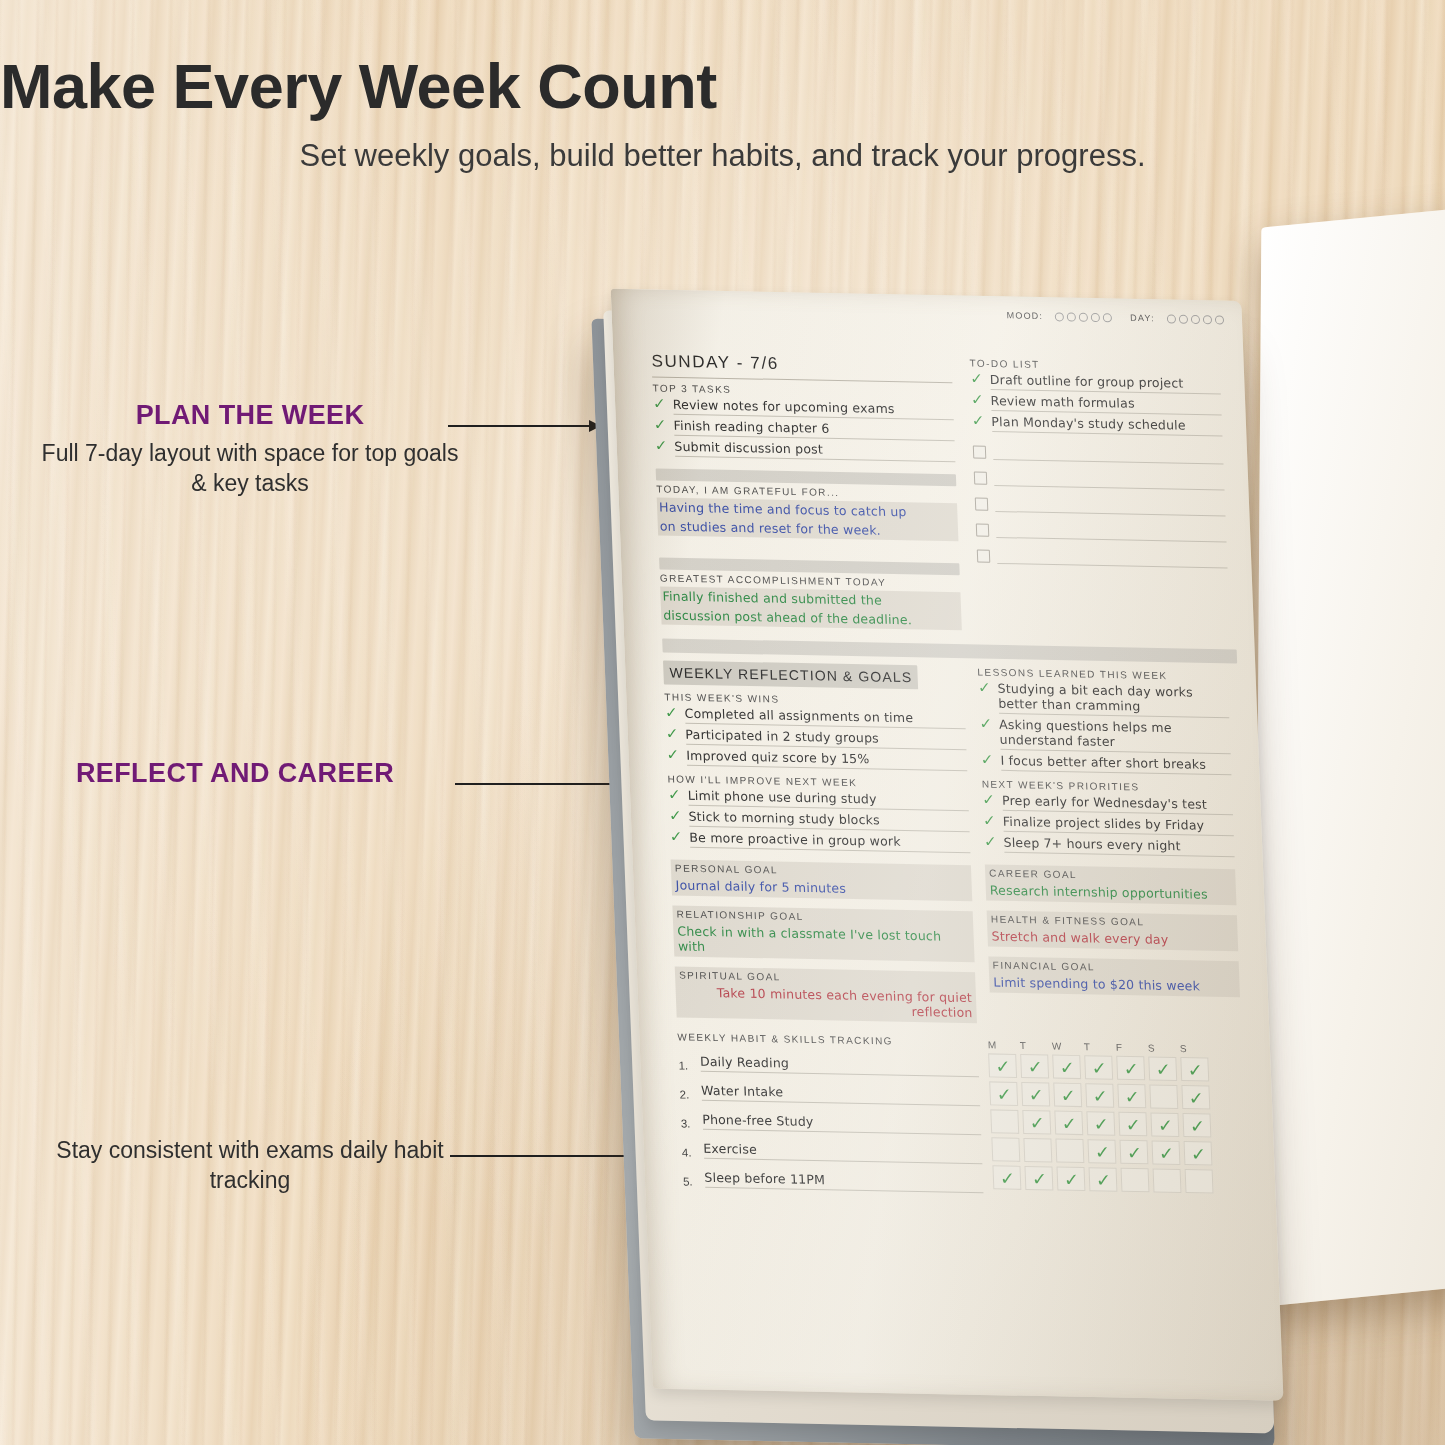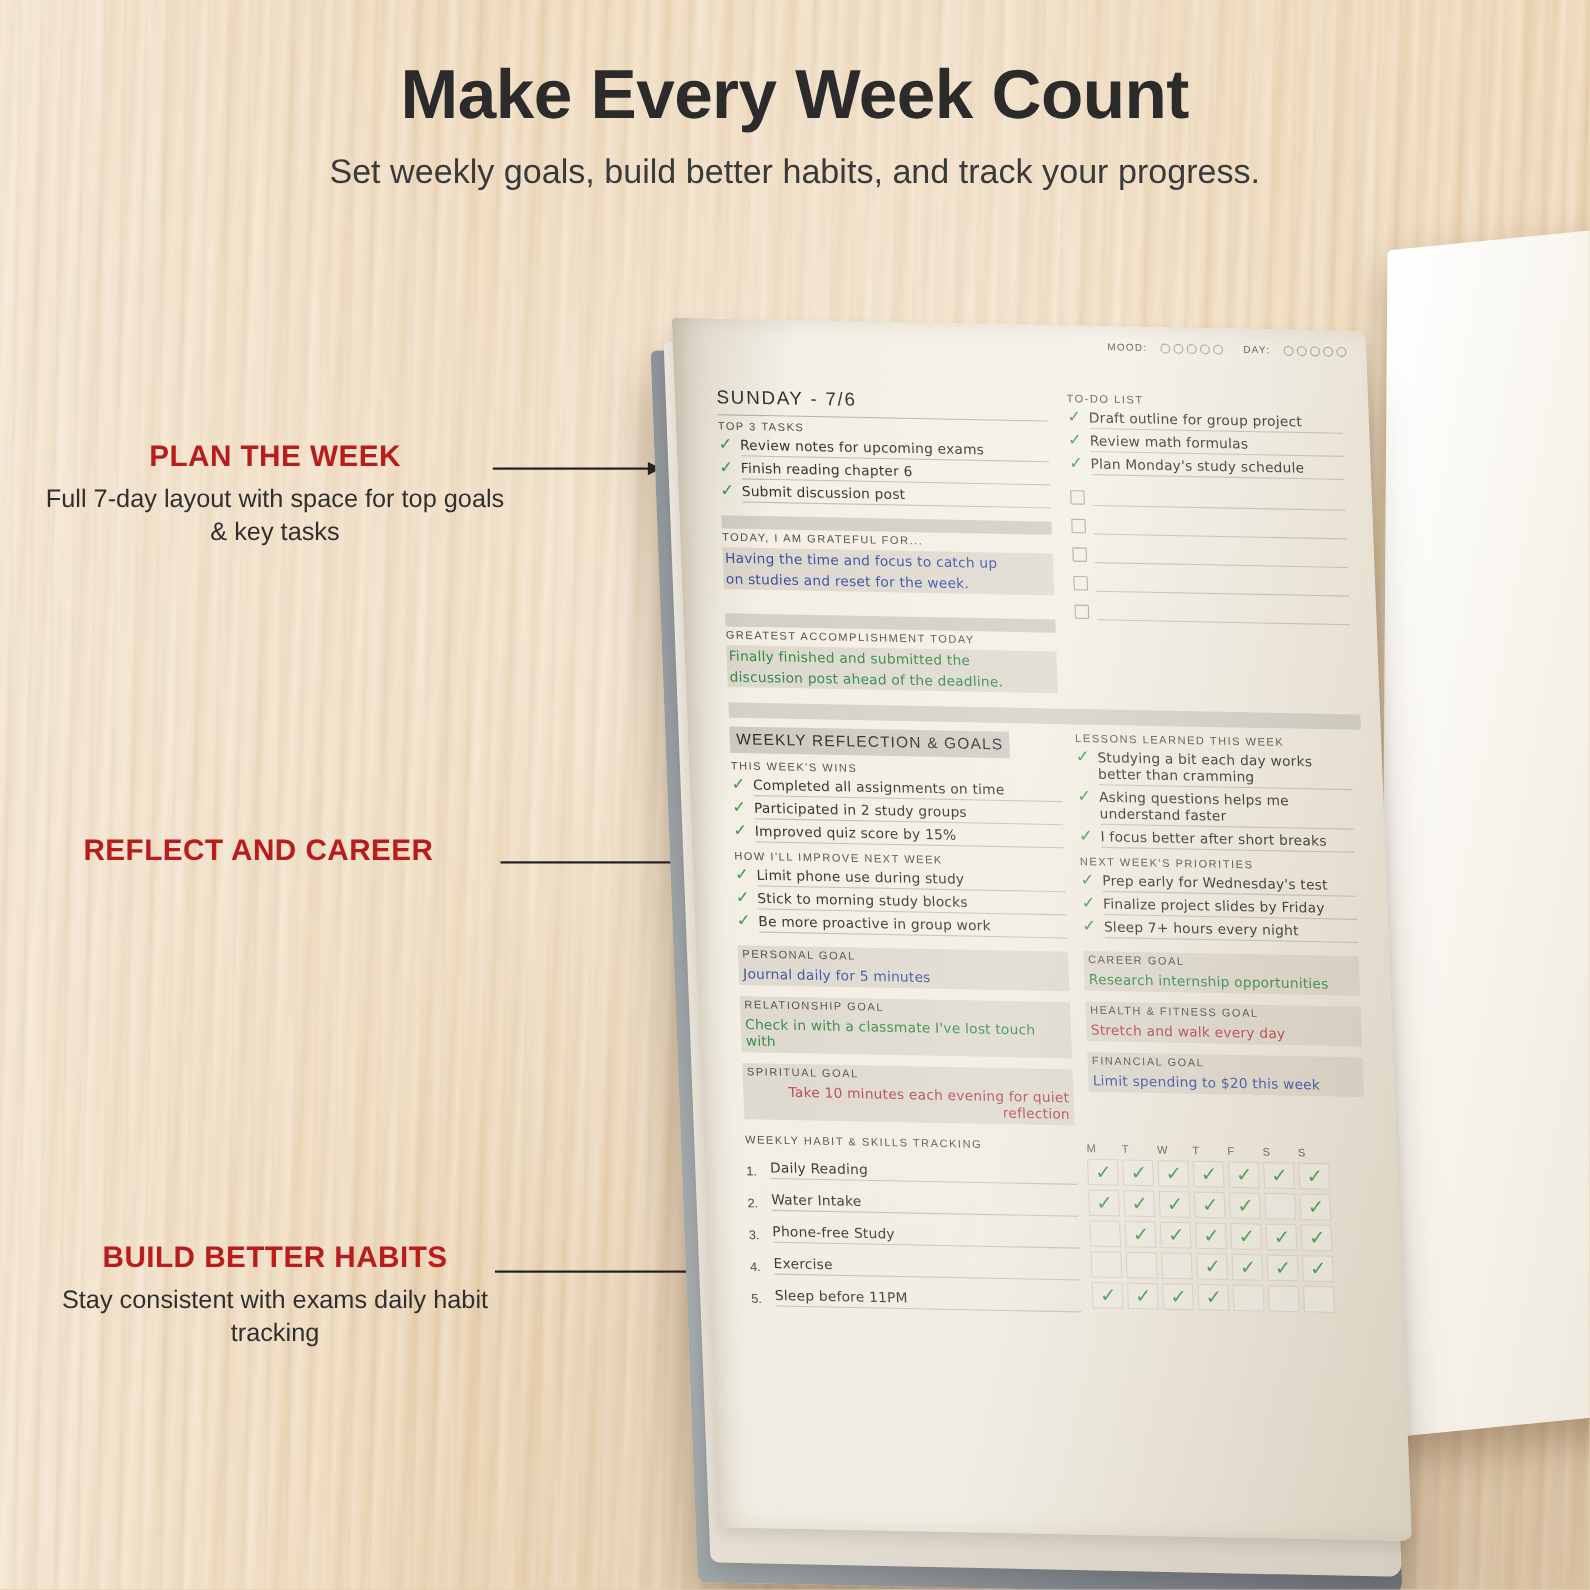--- a/index.html
+++ b/index.html
@@ -29,33 +29,33 @@
   }
   .wood-vignette {
     position:absolute; inset:0;
     background:radial-gradient(ellipse at 42% 38%, rgba(255,255,255,0.28) 0%, rgba(255,255,255,0.0) 55%),
                radial-gradient(ellipse at 90% 95%, rgba(120,85,50,0.20) 0%, rgba(120,85,50,0.0) 55%);
   }
 
   
   .headline {
     position:absolute; top:50px; left:0; width:100%;
-    text-align:center; color:#2b2b2b;
+    text-align:left; color:#2b2b2b;
     font-size:63px; font-weight:bold; letter-spacing:-0.5px;
   }
   .subhead {
     position:absolute; top:138px; left:0; width:100%;
     text-align:center; color:#3a3a3a;
     font-size:31px; letter-spacing:0px;
   }
 
   
   .callout { position:absolute; }
   .callout .c-title {
-    font-size:27px; font-weight:bold; color:#b91c1c; letter-spacing:0.4px;
+    font-size:27px; font-weight:bold; color:#701a75; letter-spacing:0.4px;
   }
   .callout .c-desc {
     font-size:23px; color:#2f2f2f; line-height:1.3; margin-top:8px;
   }
   #callout-1 { left:40px; top:400px; width:420px; text-align:center; }
   #callout-2 { left:10px; top:758px; width:450px; text-align:center; }
   #callout-3 { left:35px; top:1128px; width:430px; text-align:center; }
 
   .arrow { position:absolute; height:2px; background:#1f1f1f; }
   .arrow::after {
@@ -181,21 +181,20 @@
   <div class="c-desc">Full 7-day layout with space for top goals &amp; key tasks</div>
 </div>
 <div class="arrow" id="arrow-1"></div>
 
 <div class="callout" id="callout-2">
   <div class="c-title">REFLECT AND CAREER</div>
 </div>
 <div class="arrow" id="arrow-2"></div>
 
 <div class="callout" id="callout-3">
-  <div class="c-title">BUILD BETTER HABITS</div>
   <div class="c-desc">Stay consistent with exams daily habit tracking</div>
 </div>
 <div class="arrow" id="arrow-3"></div>
 
 <div class="book">
   <div class="right-page"></div>
   <div class="cover"></div>
   <div class="pages-edge"></div>
 
   <div class="page">

